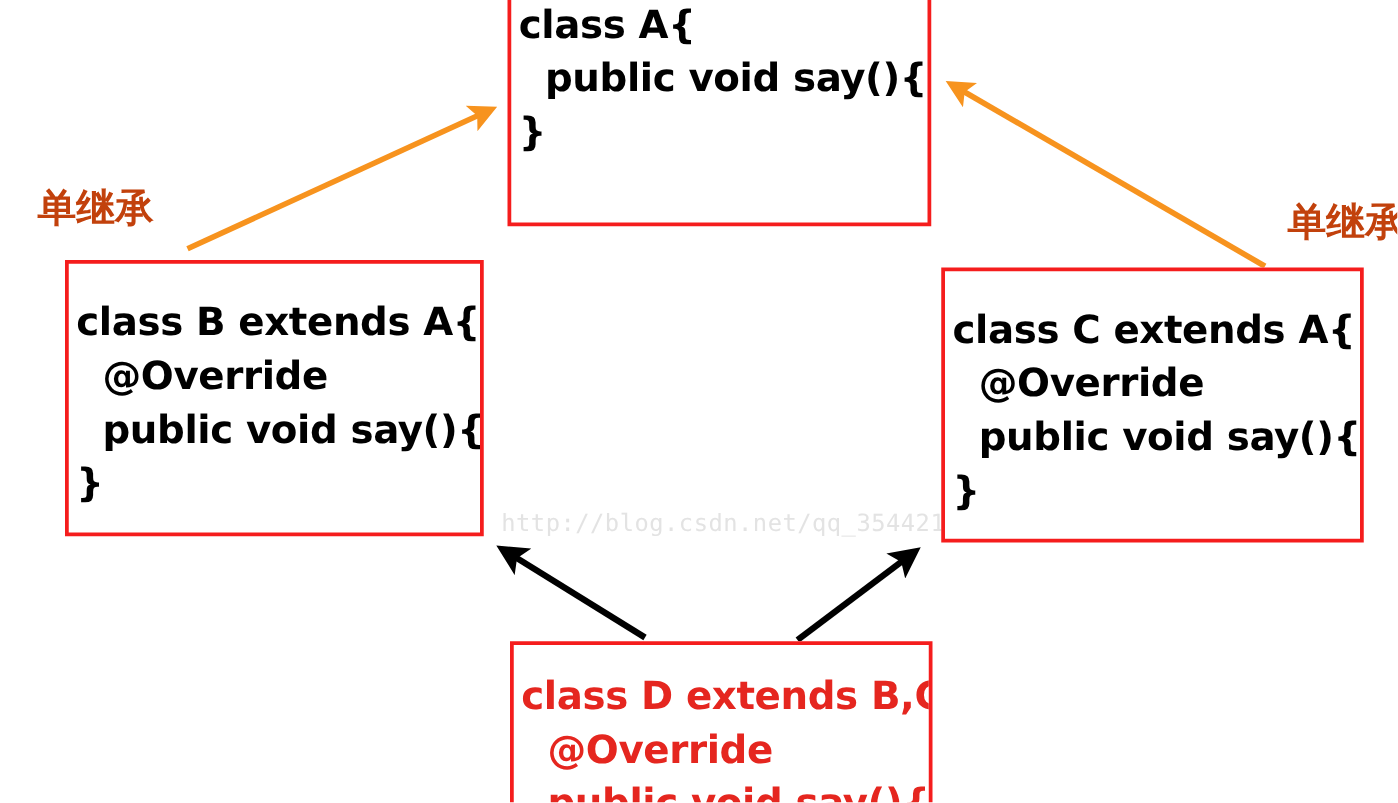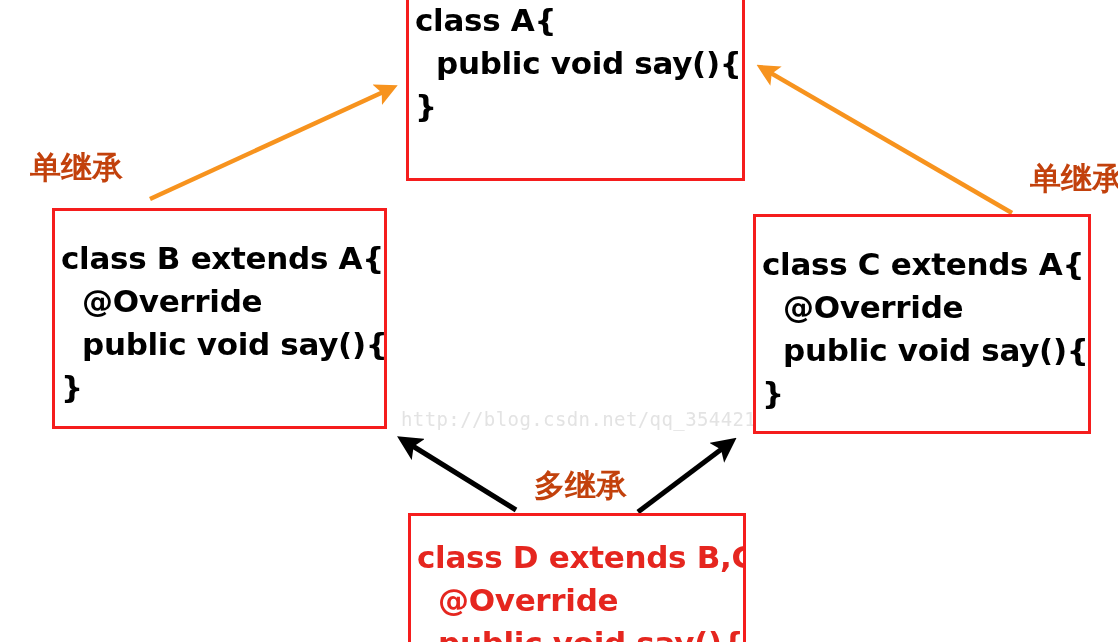--- a/index.html
+++ b/index.html
@@ -132,15 +132,14 @@
   </div>
 
   <div id="box-d" class="class-box">
     <div class="code red">class D extends B,C{
   @Override
   public void say(){}</div>
   </div>
 
   <div id="label-left" class="anno">单继承</div>
   <div id="label-right" class="anno">单继承</div>
-  <div id="label-bottom" class="anno">多继承</div>
 
 </div>
 
 </body></html>

